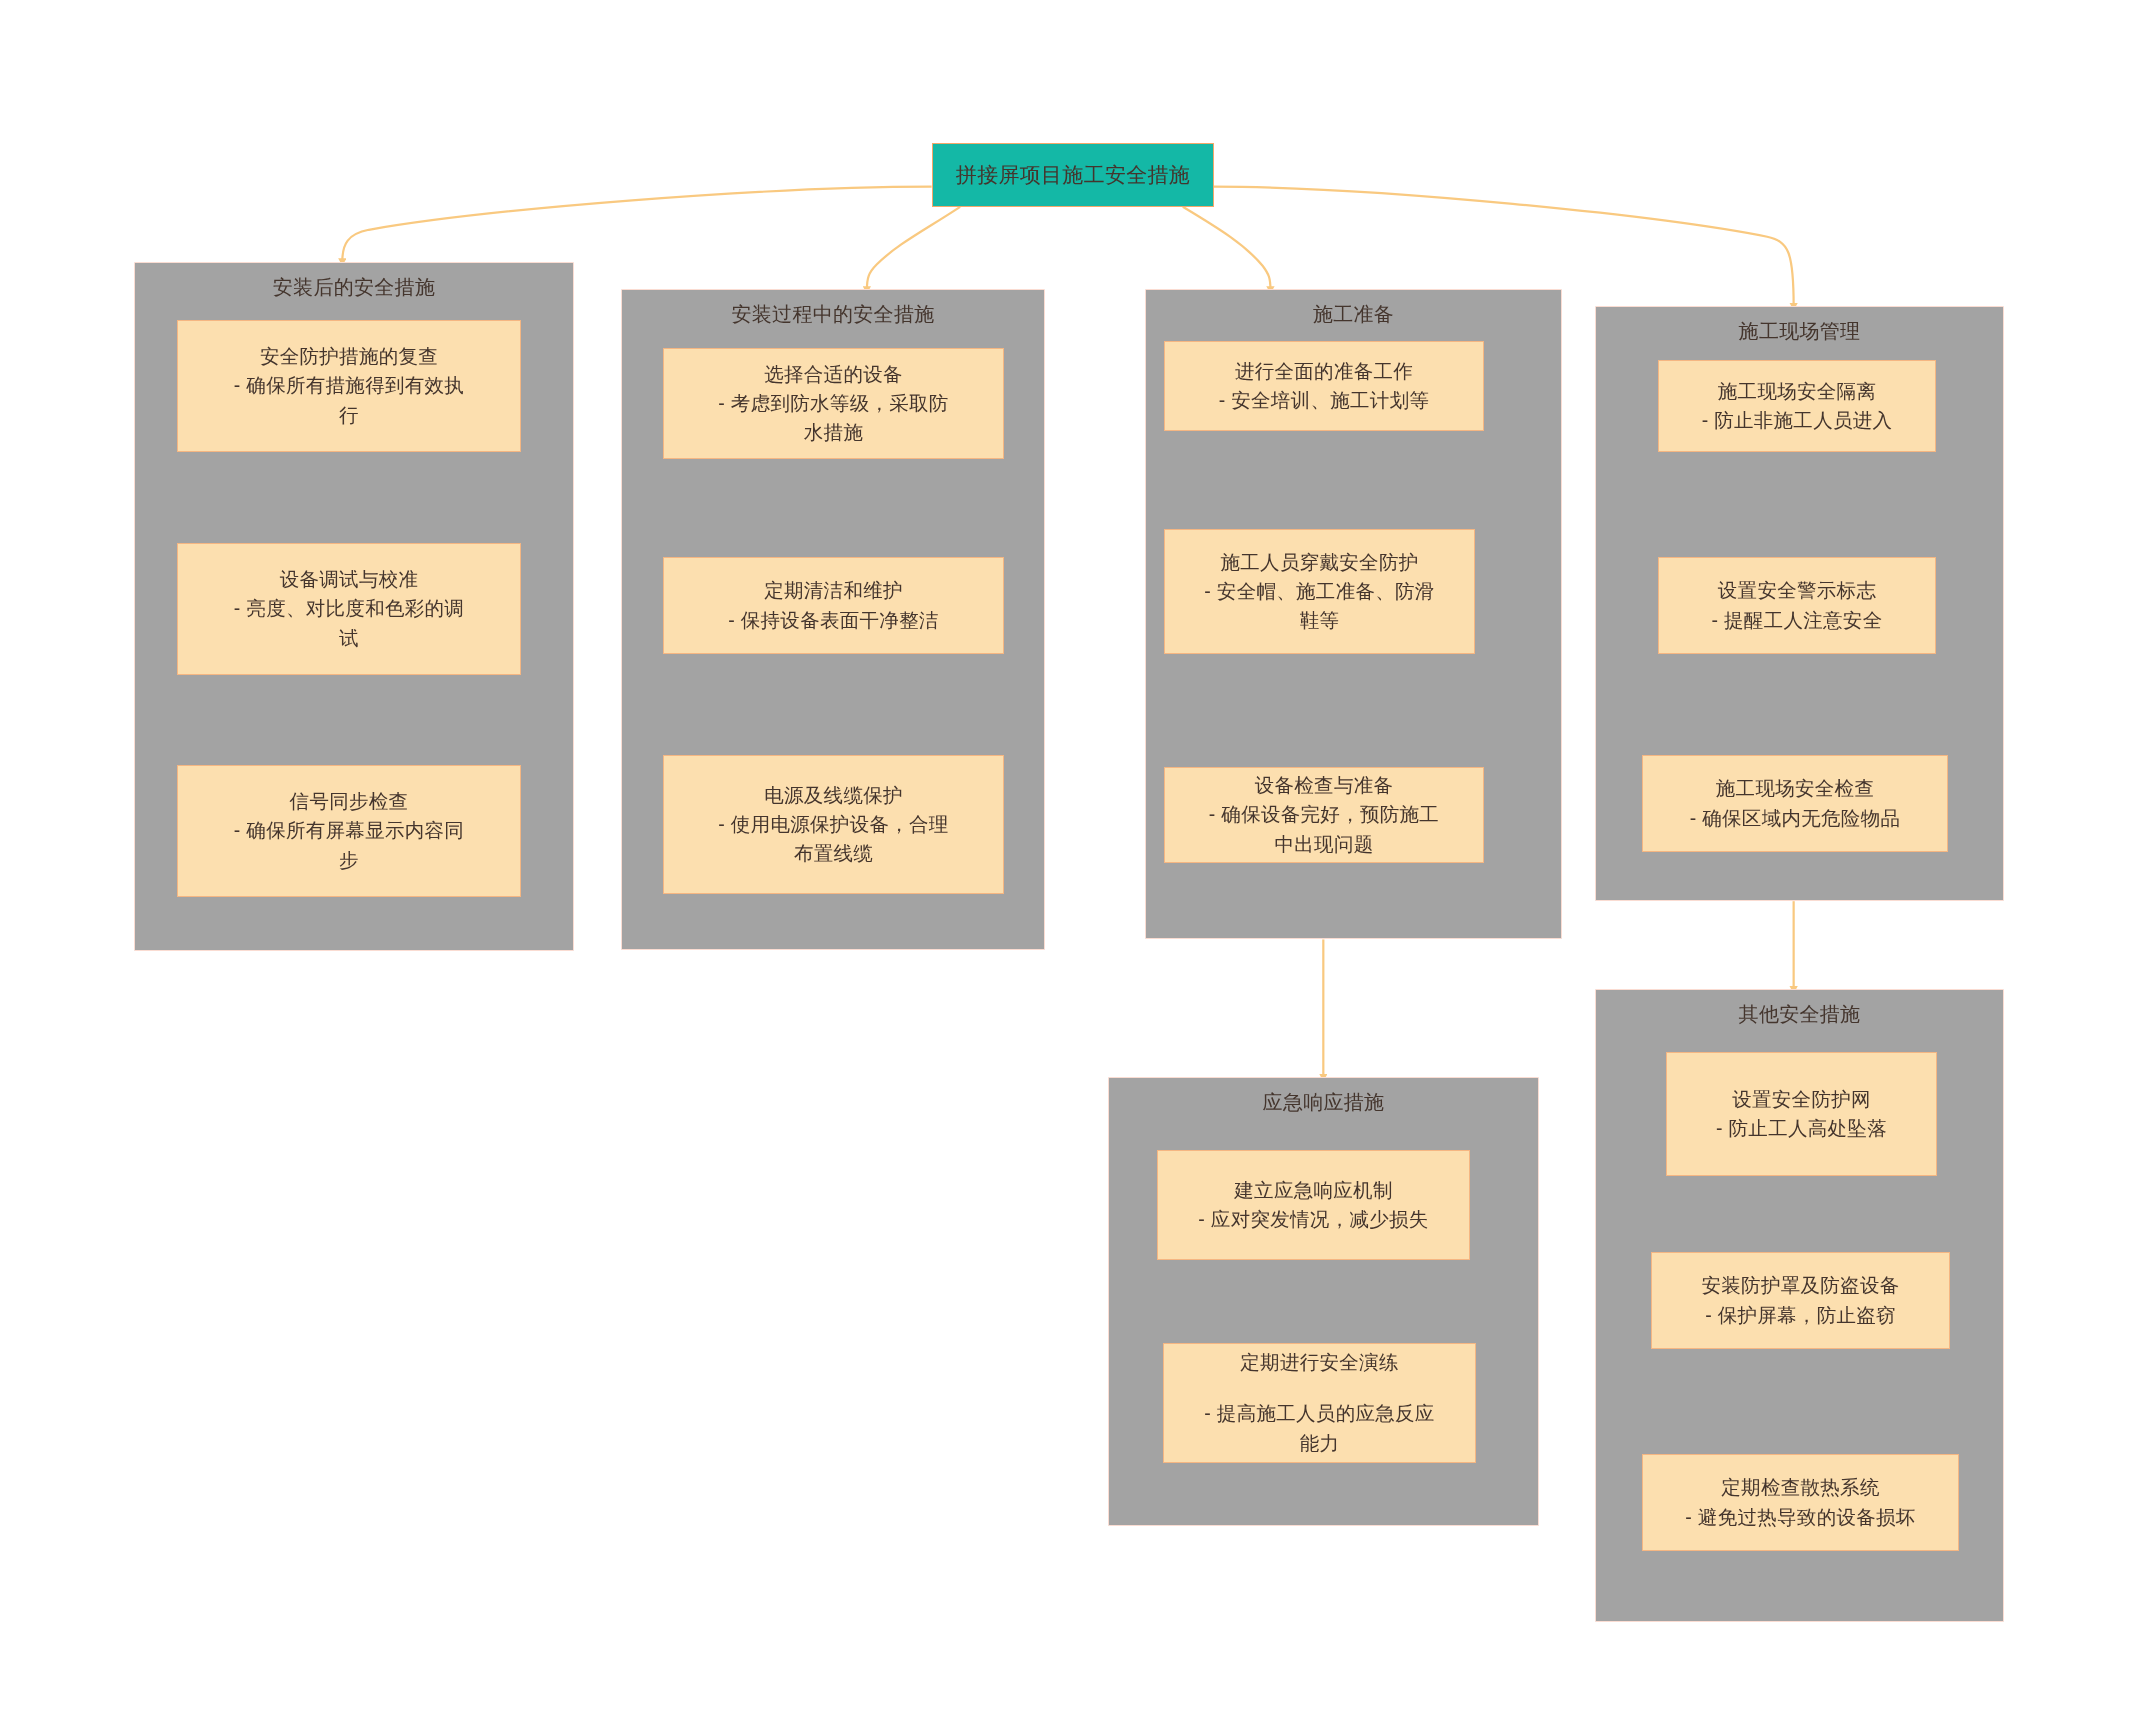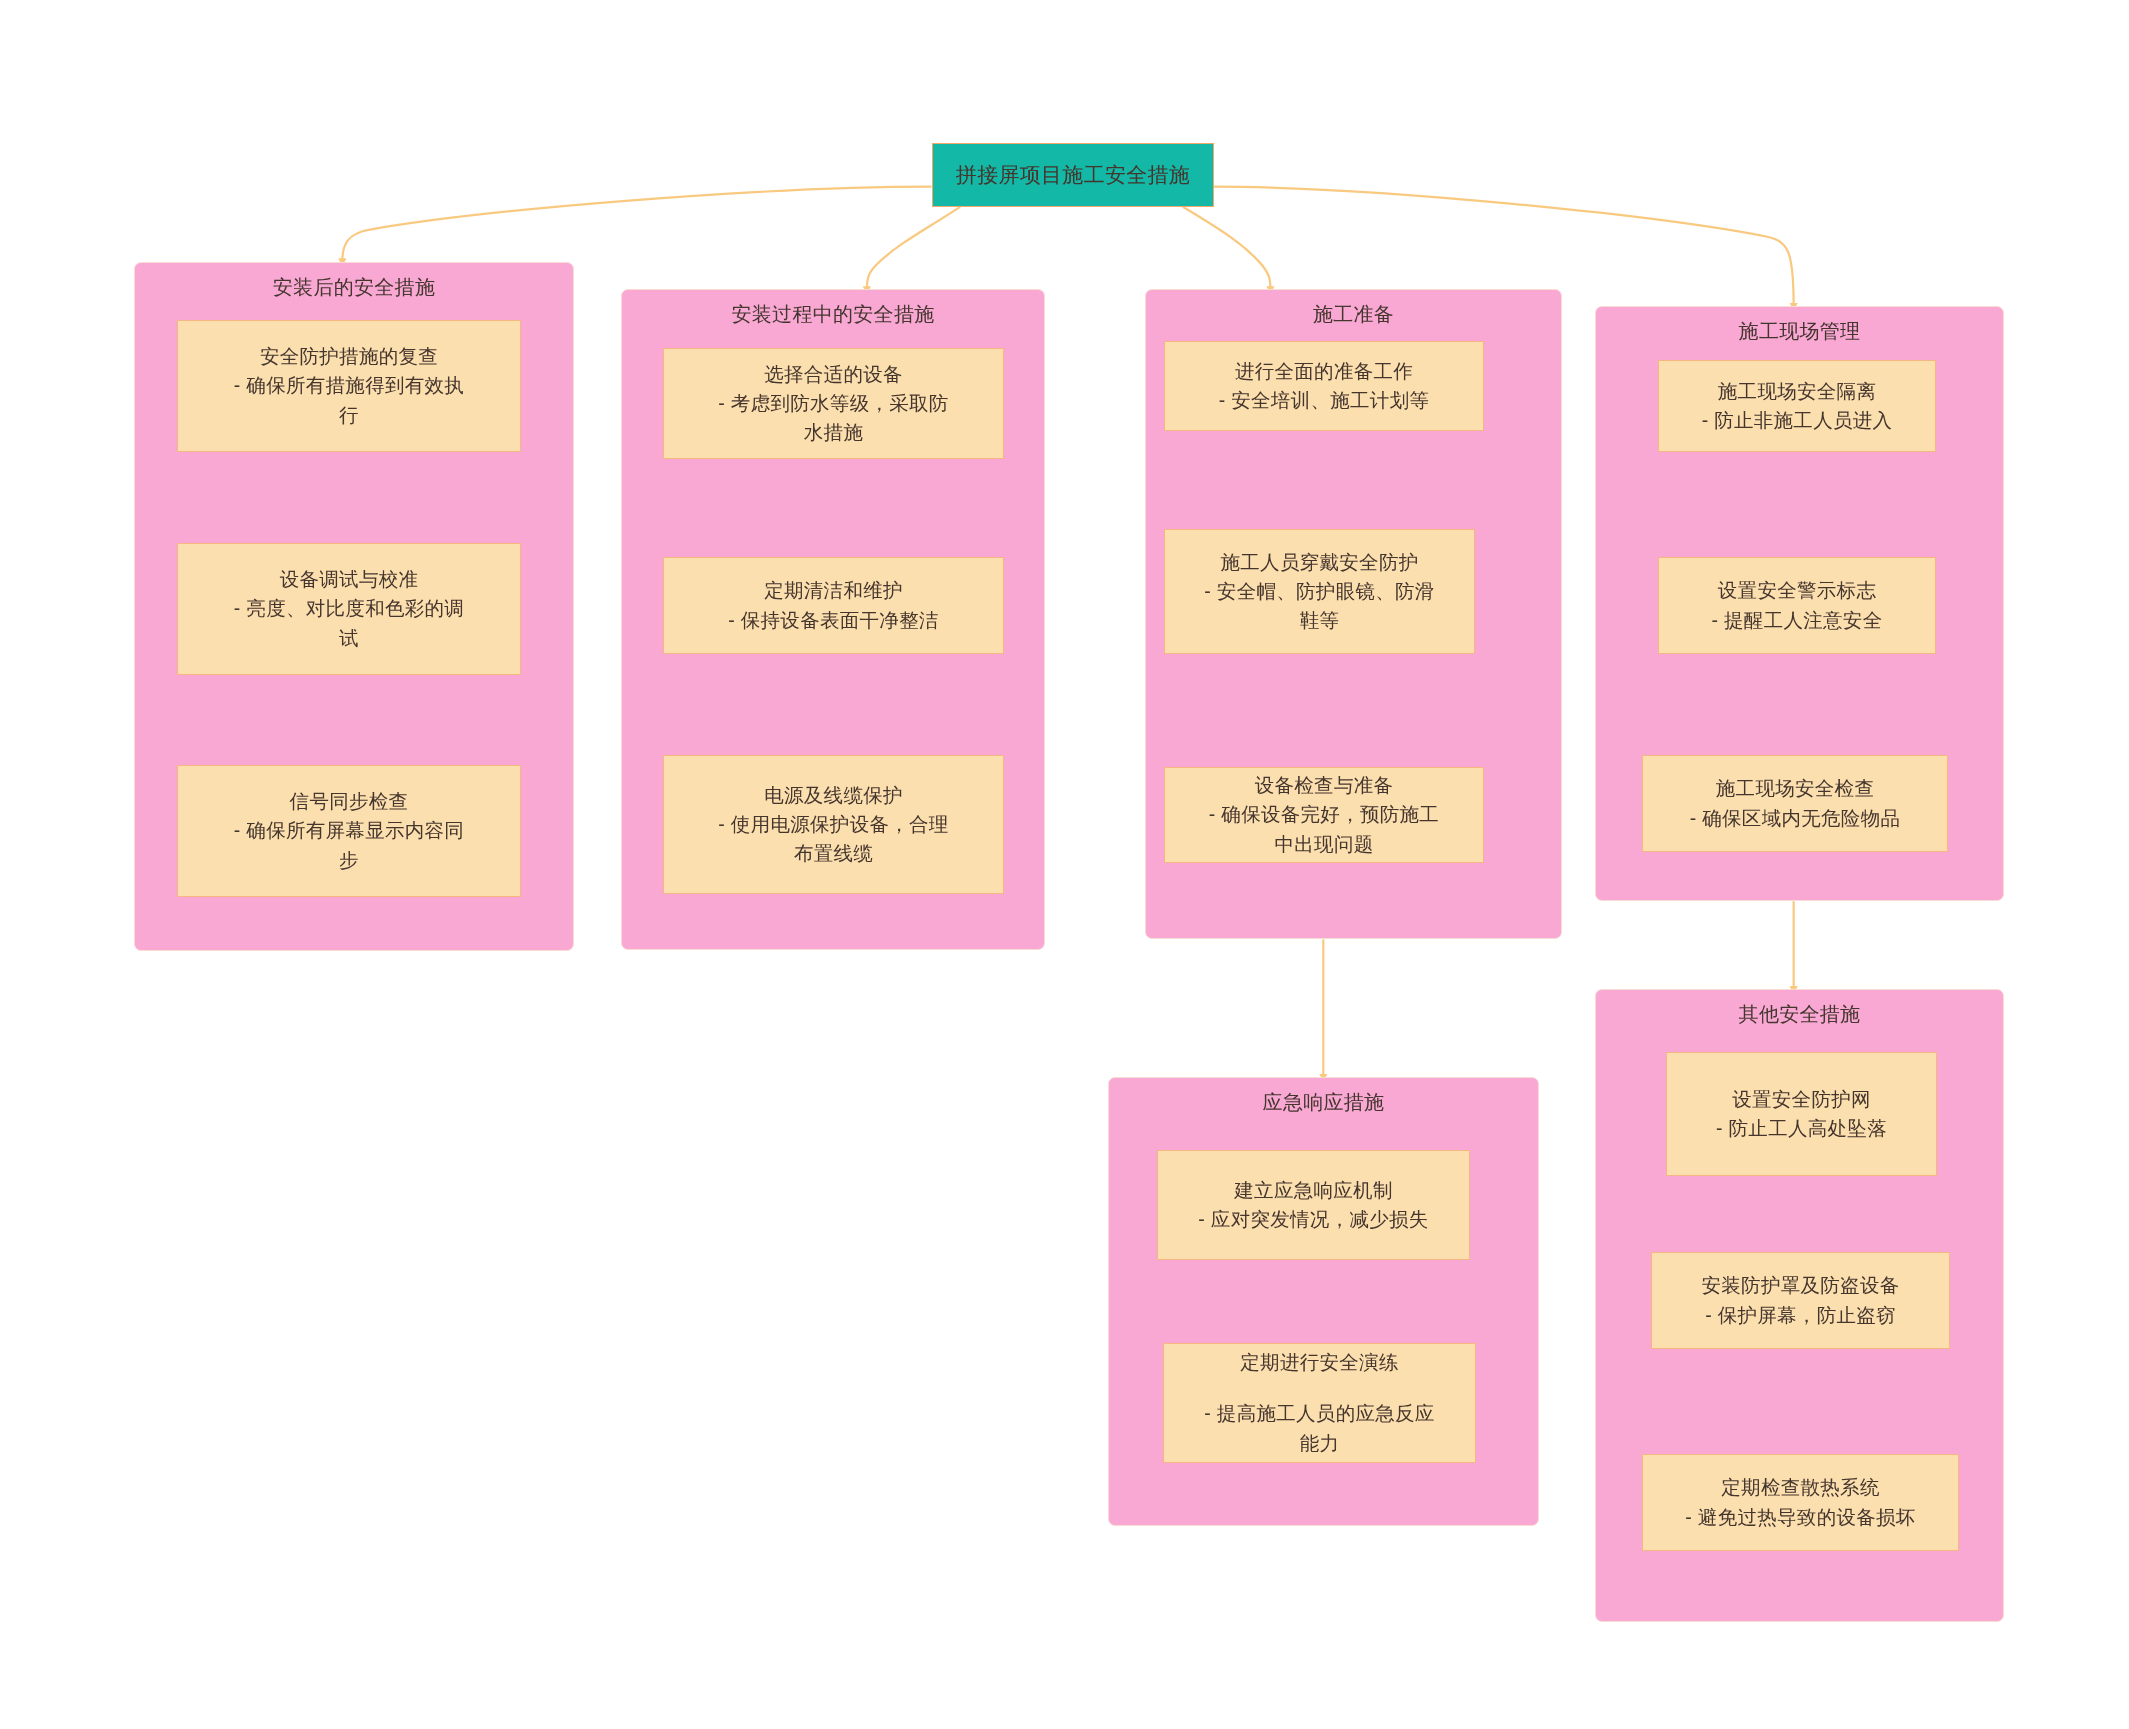--- a/index.html
+++ b/index.html
@@ -46,23 +46,23 @@
     font-size: 21px;
     line-height: 1.45;
     color: #44352d;
     letter-spacing: 0.3px;
   }
 
   
   .cluster {
     position: absolute;
     box-sizing: border-box;
-    background: #f9a8d4;
+    background: #a3a3a3;
     border: 1.4px solid #fadcd2;
-    border-radius: 7px;
+    border-radius: 1px;
   }
   .cluster-title {
     position: absolute;
     left: 0;
     right: 0;
     top: 9.7px;
     text-align: center;
     font-size: 20px;
     line-height: 1.4;
     color: #44352d;
@@ -178,21 +178,21 @@
 
   <div class="cluster" style="left:1113px; top:289px; width:417px; height:650px;margin-left:32px;">
     <div class="cluster-title">施工准备</div>
   </div>
   <div class="node" style="left:1164px; top:341px; width:320px; height:90px;">
     <span class="line">进行全面的准备工作</span>
     <span class="line">- 安全培训、施工计划等</span>
   </div>
   <div class="node" style="left:1164px; top:529px; width:311px; height:125px;">
     <span class="line">施工人员穿戴安全防护</span>
-    <span class="line">- 安全帽、防护眼镜、防滑
+    <span class="line">- 安全帽、施工准备、防滑
 鞋等</span>
   </div>
   <div class="node" style="left:1164px; top:767px; width:320px; height:96px;">
     <span class="line">设备检查与准备</span>
     <span class="line">- 确保设备完好，预防施工
 中出现问题</span>
   </div>
 
   <div class="cluster" style="left:1595px; top:306px; width:409px; height:595px;">
     <div class="cluster-title">施工现场管理</div>

